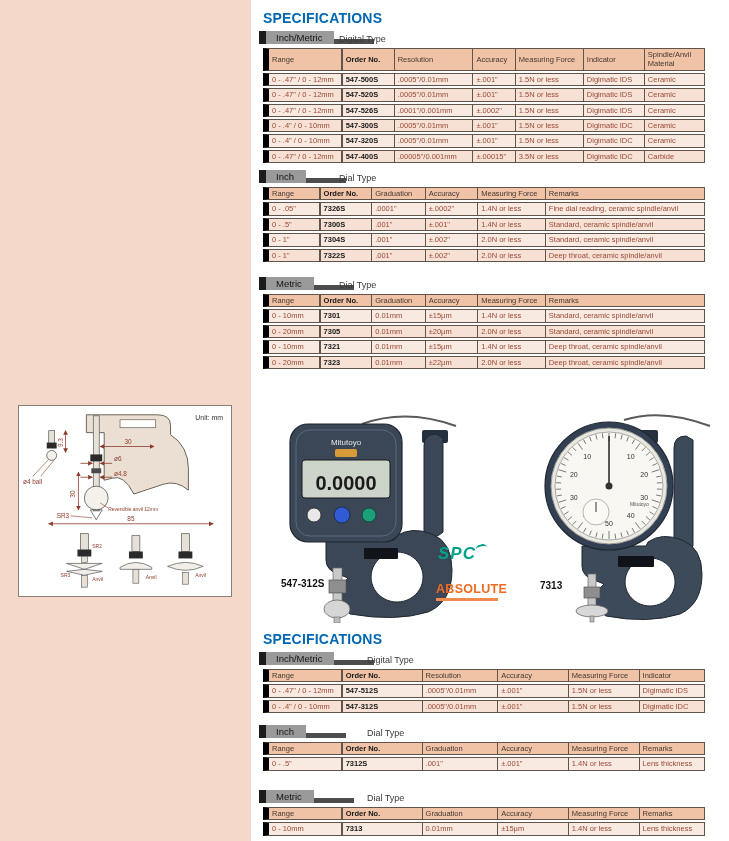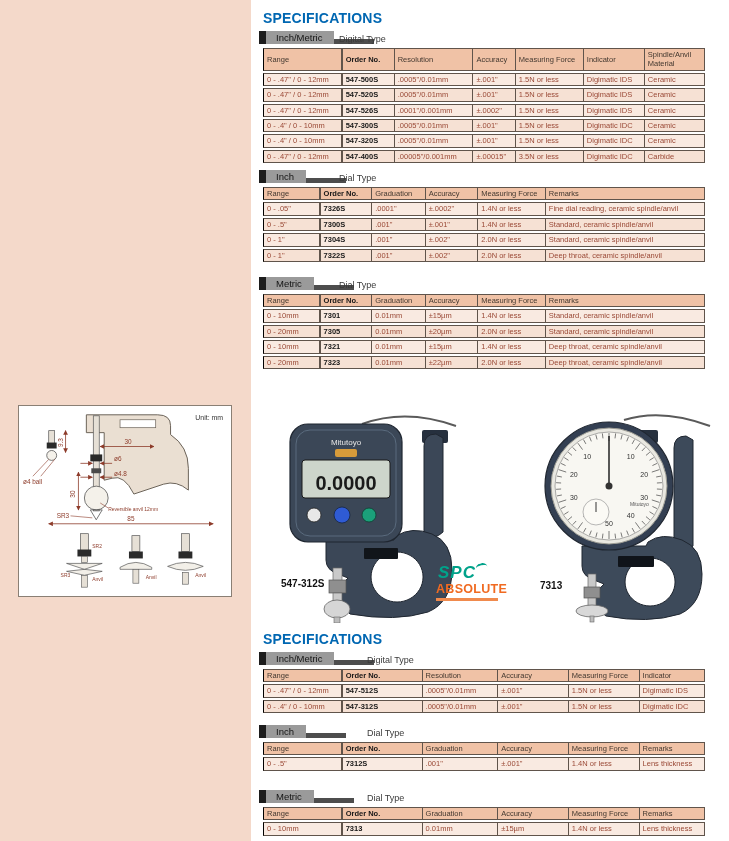--- a/index.html
+++ b/index.html
@@ -24,32 +24,32 @@
   .tab-row{position:absolute;left:0;height:14px;display:flex;align-items:flex-end;}
   .tab{position:relative;background:#9a9a9a;color:#141414;font-weight:normal;font-size:9.5px;
        padding:1px 12px 1px 10px;line-height:11px;border-left:7px solid #1c1c1c;}
   .tab::after{content:'';position:absolute;left:100%;bottom:0;width:40px;height:5px;background:#4d4d4d;}
   .type-label{position:absolute;color:#3a3a3a;font-size:9px;bottom:0;}
 
   
   table{border-collapse:separate;border-spacing:0 2px;table-layout:fixed;width:442px;}
   th,td{border-top:1px solid #60544b;border-bottom:1px solid #60544b;border-right:1px solid #60544b;
         padding:1px 3px;font-size:7.5px;line-height:1.25;overflow:hidden;white-space:nowrap;}
-  th:first-child,td:first-child{border-left:1px solid #000000;}
+  th:first-child,td:first-child{border-left:6px solid #000000;}
   th:nth-child(2),td:nth-child(2){border-left:1px solid #60544b;}
   th{background:#f0c2a6;text-align:left;color:#43382f;font-weight:normal;white-space:normal;}
   td{color:#9a4936;}
   tbody tr:nth-child(odd) td{background:#f9eae1;}
   tbody tr:nth-child(even) td{background:#f6e1d4;}
   .b, td.b, th.b{font-weight:bold;color:#161616;}
 
   
   .order-label{position:absolute;font-weight:bold;font-size:10px;color:#111;}
   #logo-spc{position:absolute;left:438px;top:544px;color:#00a28a;font-weight:bold;
-            font-style:italic;font-size:17px;letter-spacing:1px;margin-top:19px;}
+            font-style:italic;font-size:17px;letter-spacing:1px;}
   #logo-spc::after{content:'';display:inline-block;width:12px;height:7px;margin-left:1px;
             border-top:2px solid #00a28a;border-radius:60% 60% 0 0;transform:rotate(-12deg) translateY(-6px);}
   #logo-absolute{position:absolute;left:436px;top:582px;color:#f06a21;font-weight:bold;
             font-size:12.5px;letter-spacing:.3px;}
   .abs-tagline{display:block;width:62px;height:3px;background:#f08a4d;margin-top:2px;}
 
   svg text{font-family:"Liberation Sans",sans-serif;}
   .dimtxt{fill:#8d3b2a;font-size:6.5px;}
   .dimtxt-s{fill:#8d3b2a;font-size:5px;}
   .unittxt{fill:#333;font-size:7px;}

